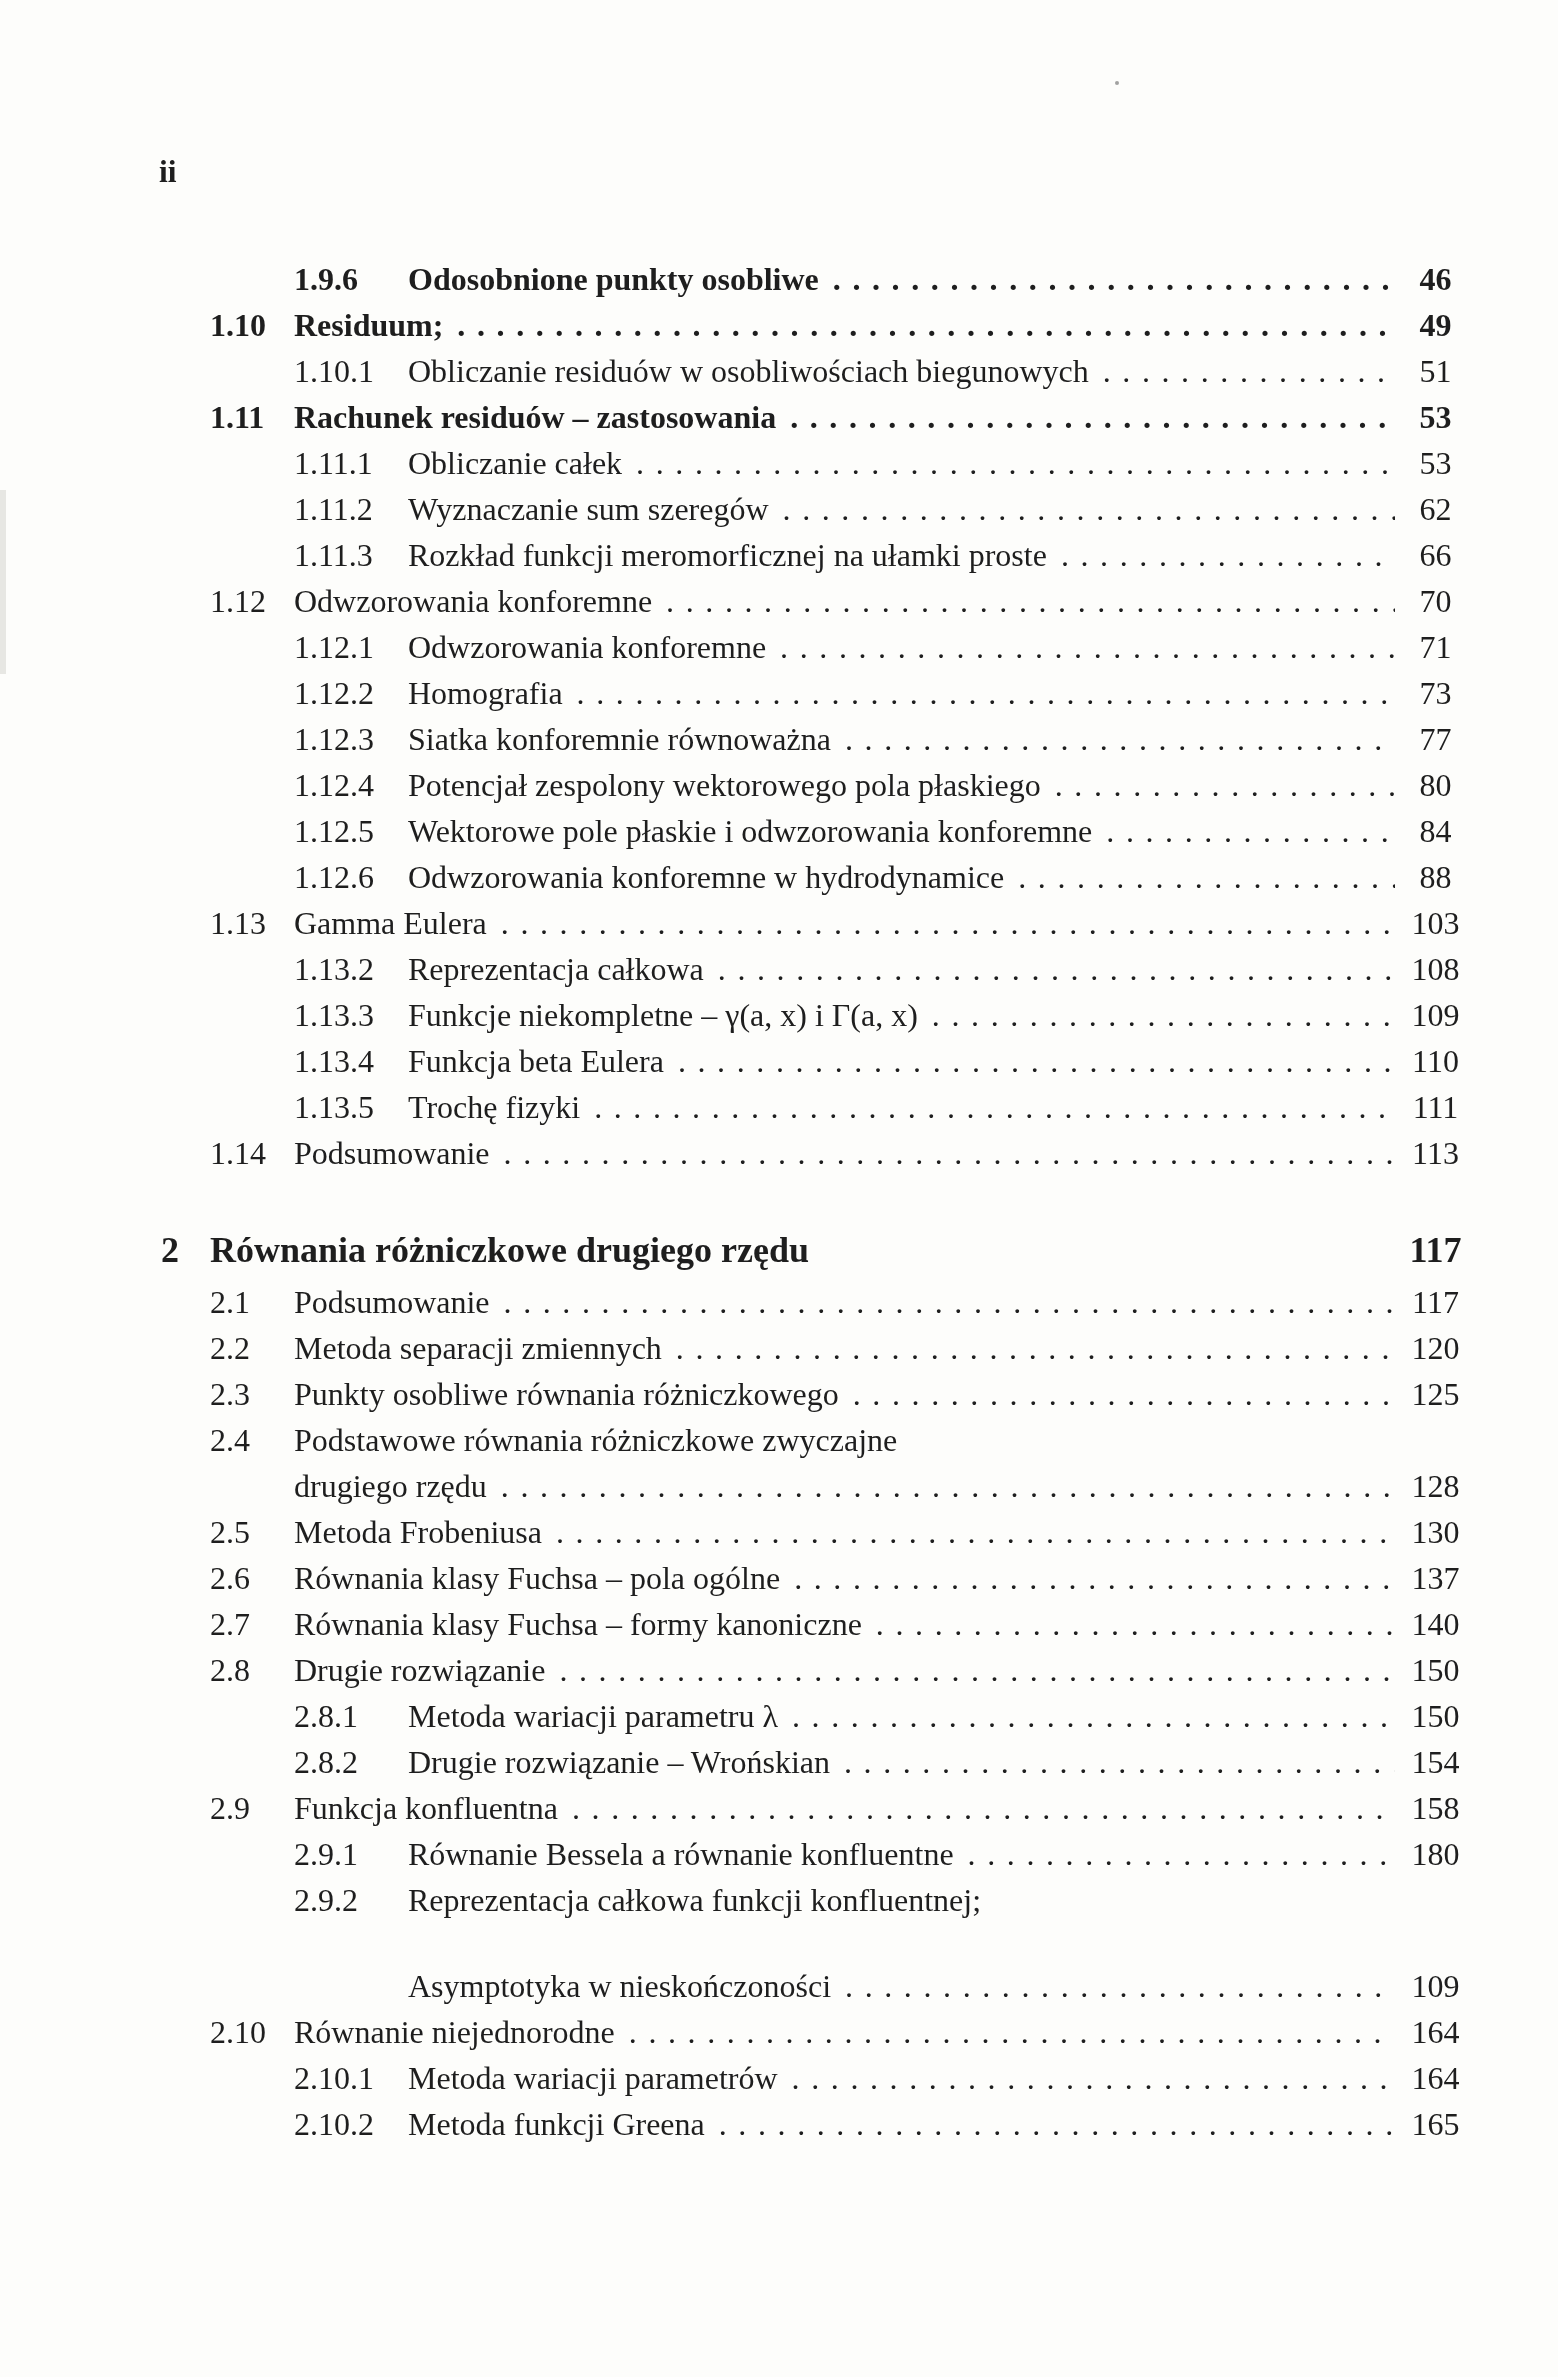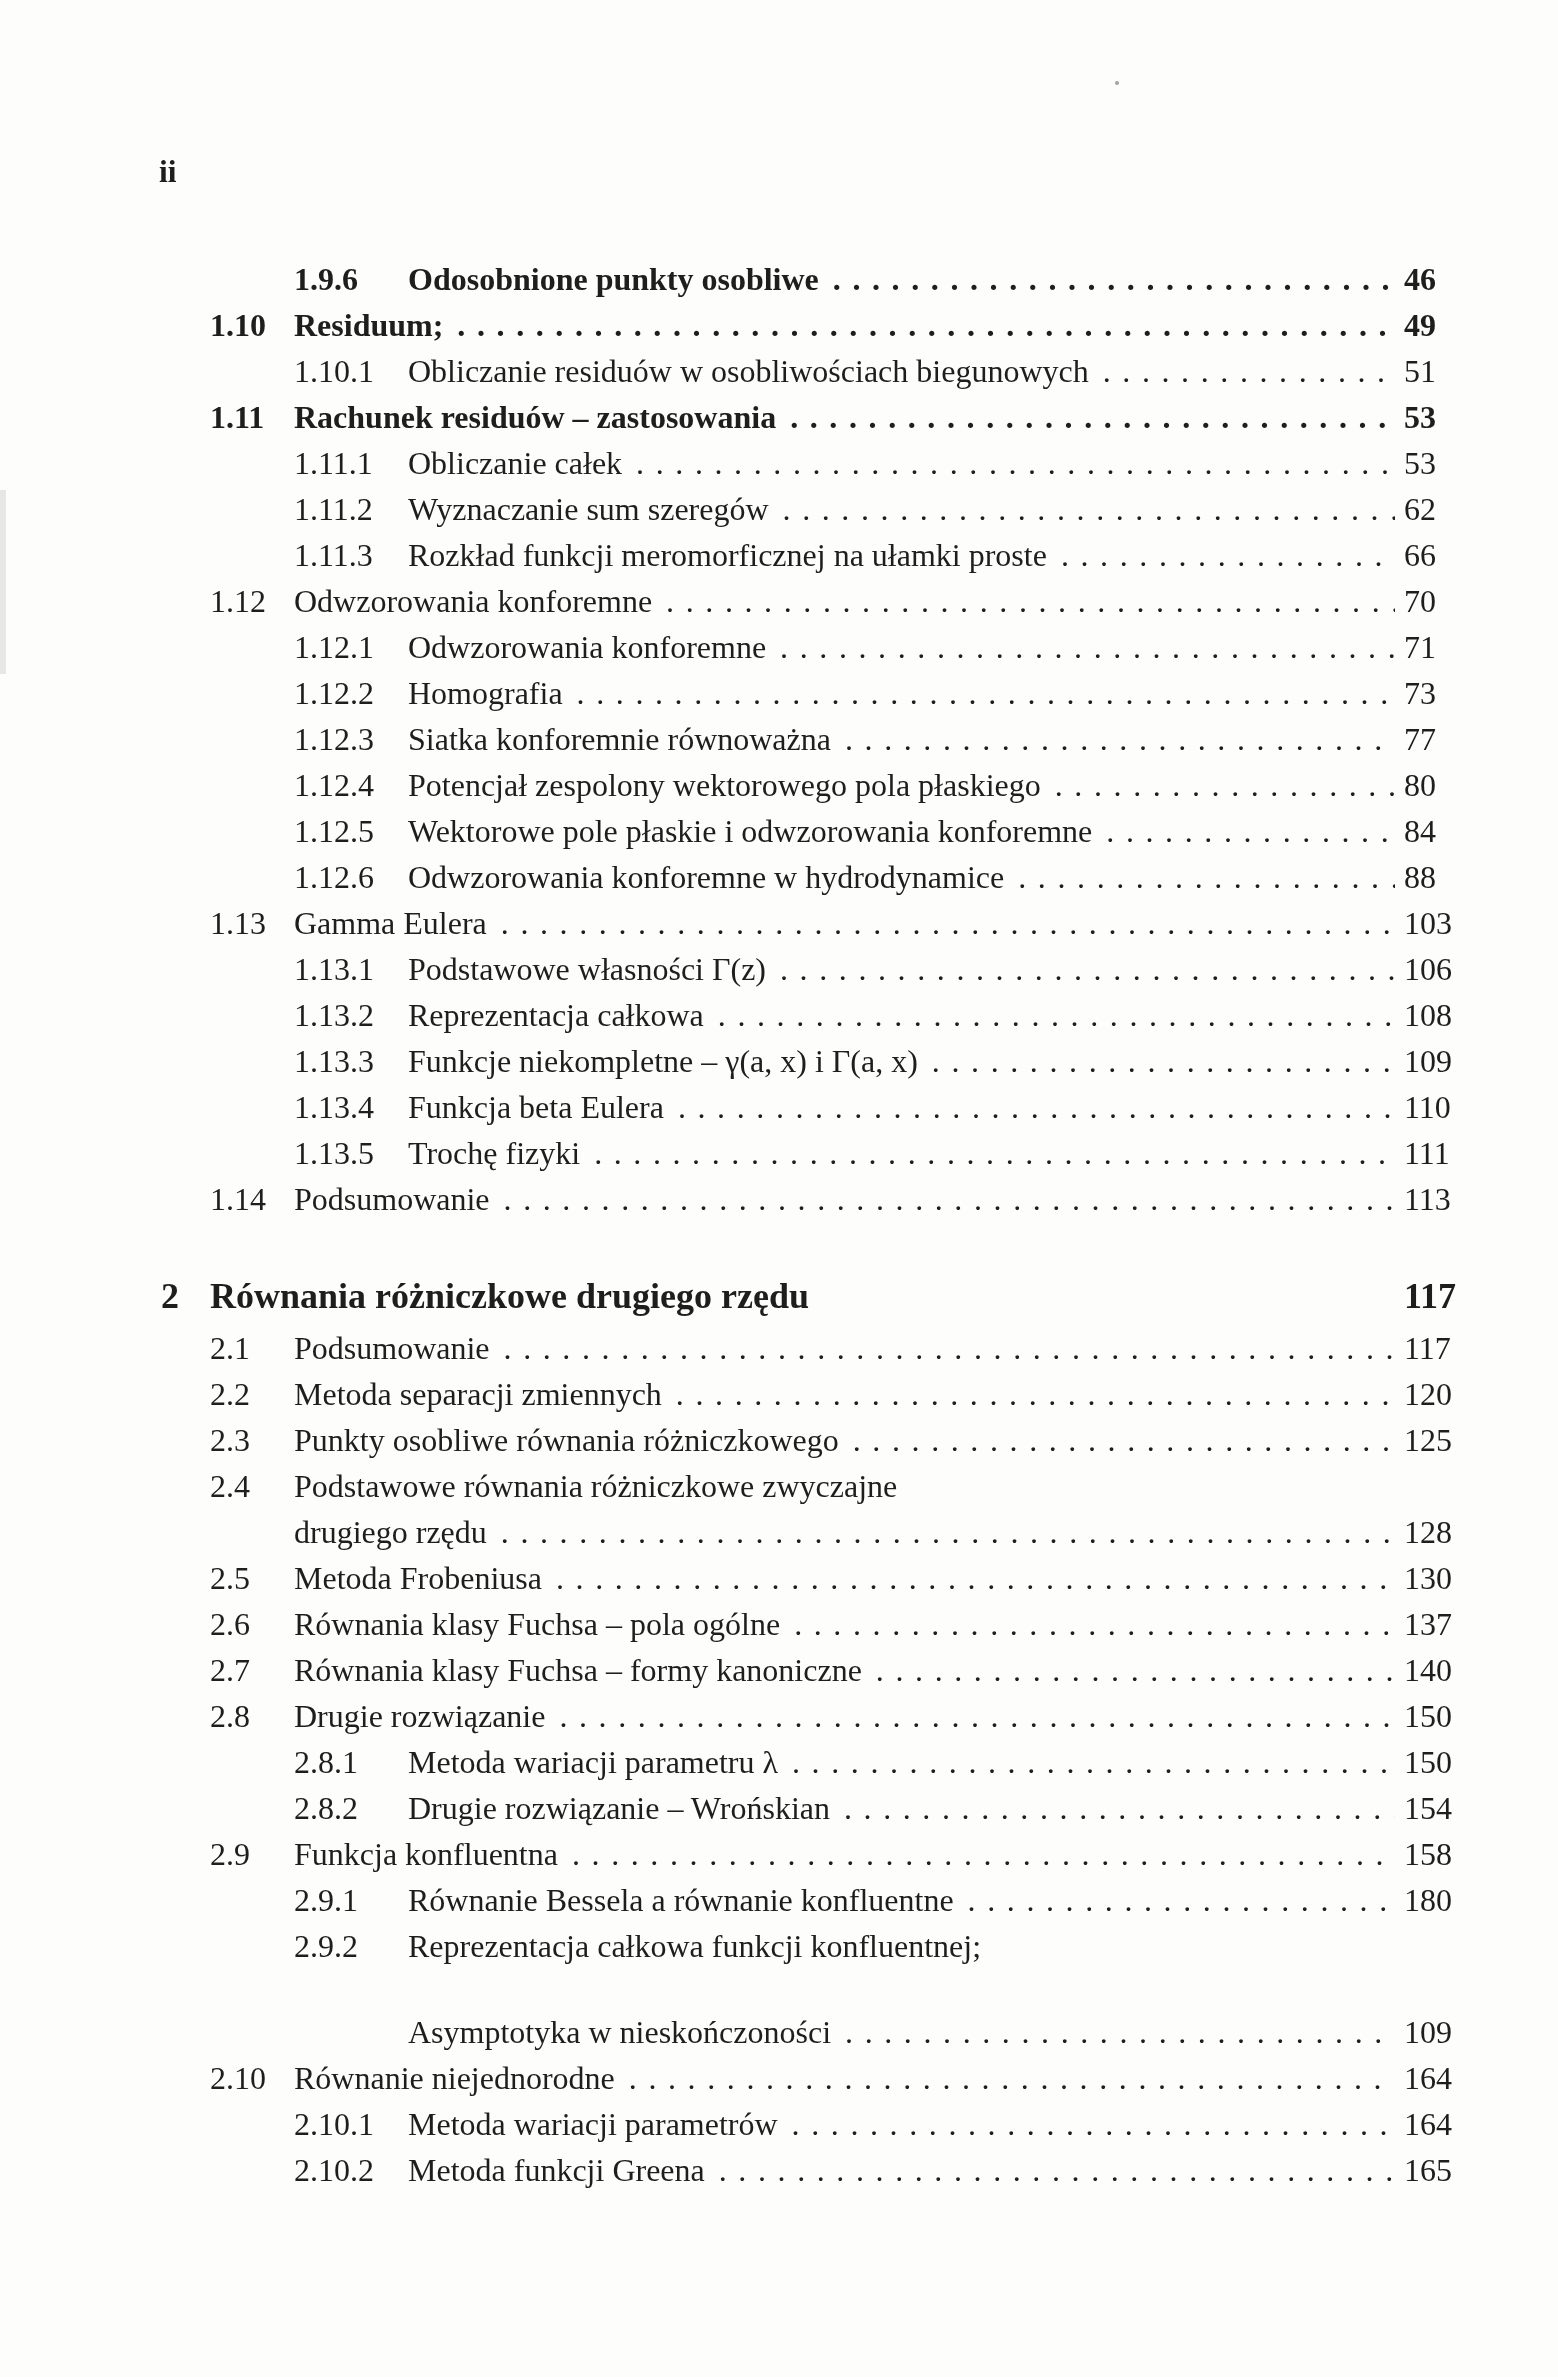--- a/index.html
+++ b/index.html
@@ -75,21 +75,21 @@
     margin: 0 8.8px 0 14px;
     letter-spacing: 1.8px;
   }
   .leader::after {
     content: ". . . . . . . . . . . . . . . . . . . . . . . . . . . . . . . . . . . . . . . . . . . . . . . . . . . . . . . . . . . . . . . . . . . . . .";
   }
   .row.chapter .leader::after { content: ""; }
   .pagenum {
     flex: 0 0 auto;
     min-width: 63px;
-    text-align: left;
+    text-align: center;
   }
 </style>
 </head>
 <body>
 
 <div class="page">
   <div class="speck"></div>
   <div class="edge-smudge"></div>
   <div class="corner-label">ii</div>
   <div class="toc">
@@ -177,26 +177,20 @@
         <span class="leader"></span>
         <span class="pagenum">88</span>
       </div>
       <div class="row sec">
         <span class="num">1.13</span>
         <span class="label">Gamma Eulera</span>
         <span class="leader"></span>
         <span class="pagenum">103</span>
       </div>
       <div class="row sub">
-        <span class="num">1.13.1</span>
-        <span class="label">Podstawowe własności Γ(z)</span>
-        <span class="leader"></span>
-        <span class="pagenum">106</span>
-      </div>
-      <div class="row sub">
         <span class="num">1.13.2</span>
         <span class="label">Reprezentacja całkowa</span>
         <span class="leader"></span>
         <span class="pagenum">108</span>
       </div>
       <div class="row sub">
         <span class="num">1.13.3</span>
         <span class="label">Funkcje niekompletne – γ(a, x) i Γ(a, x)</span>
         <span class="leader"></span>
         <span class="pagenum">109</span>

